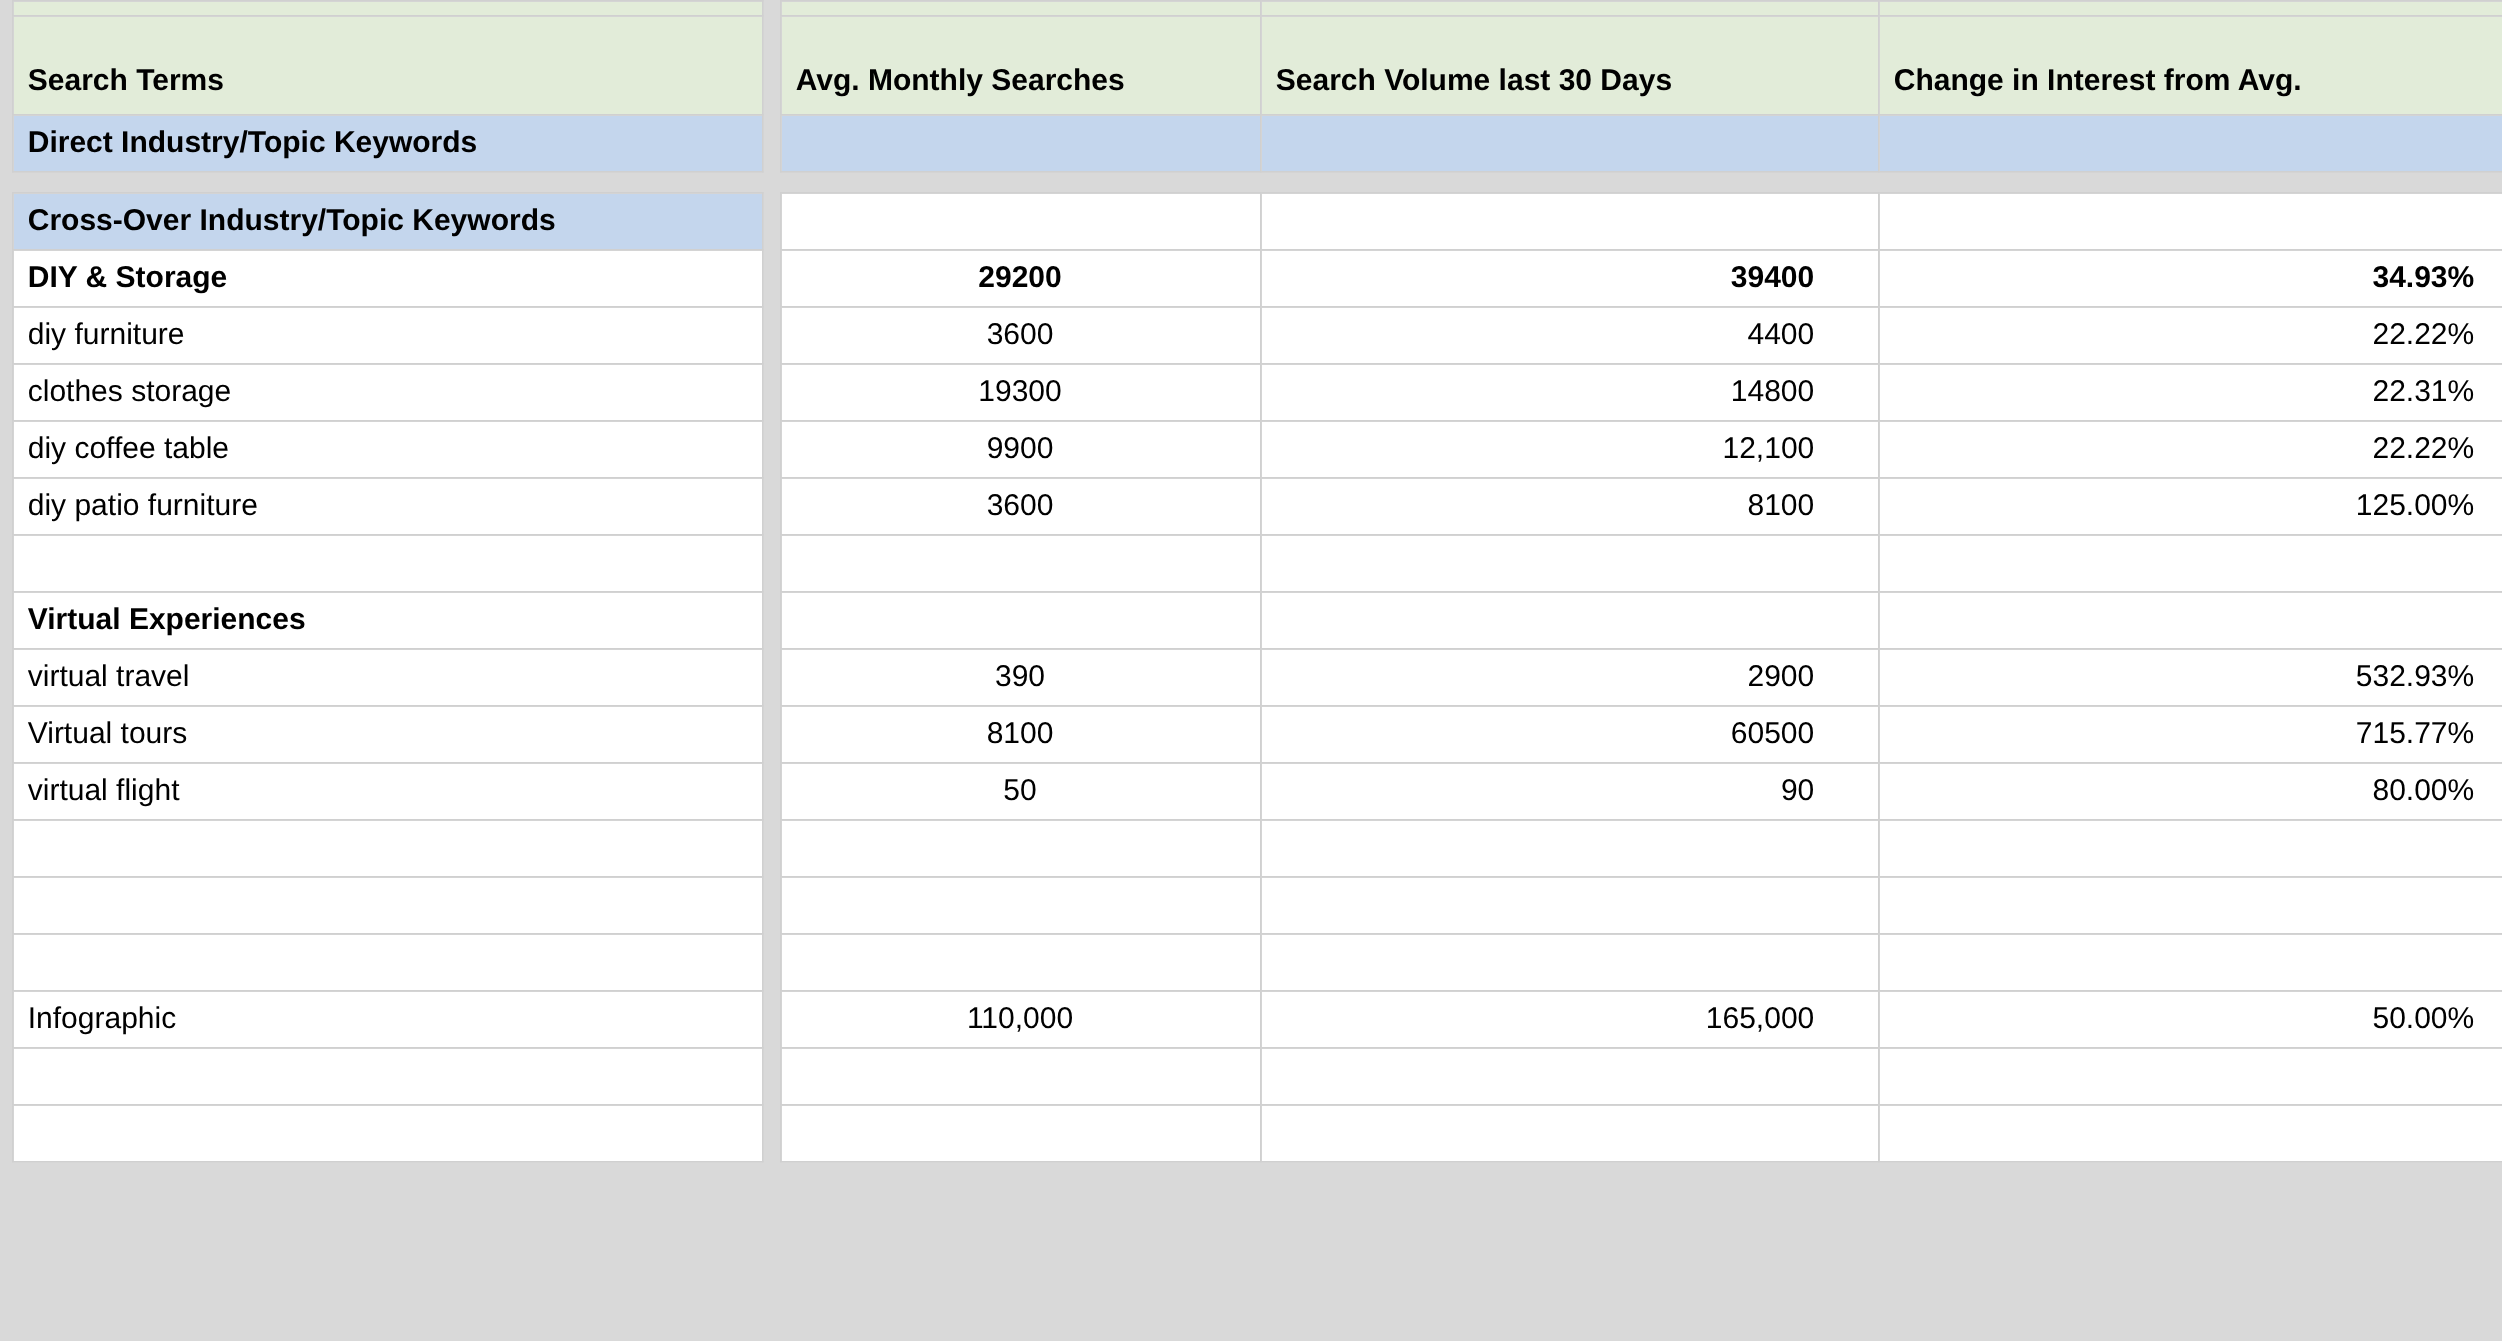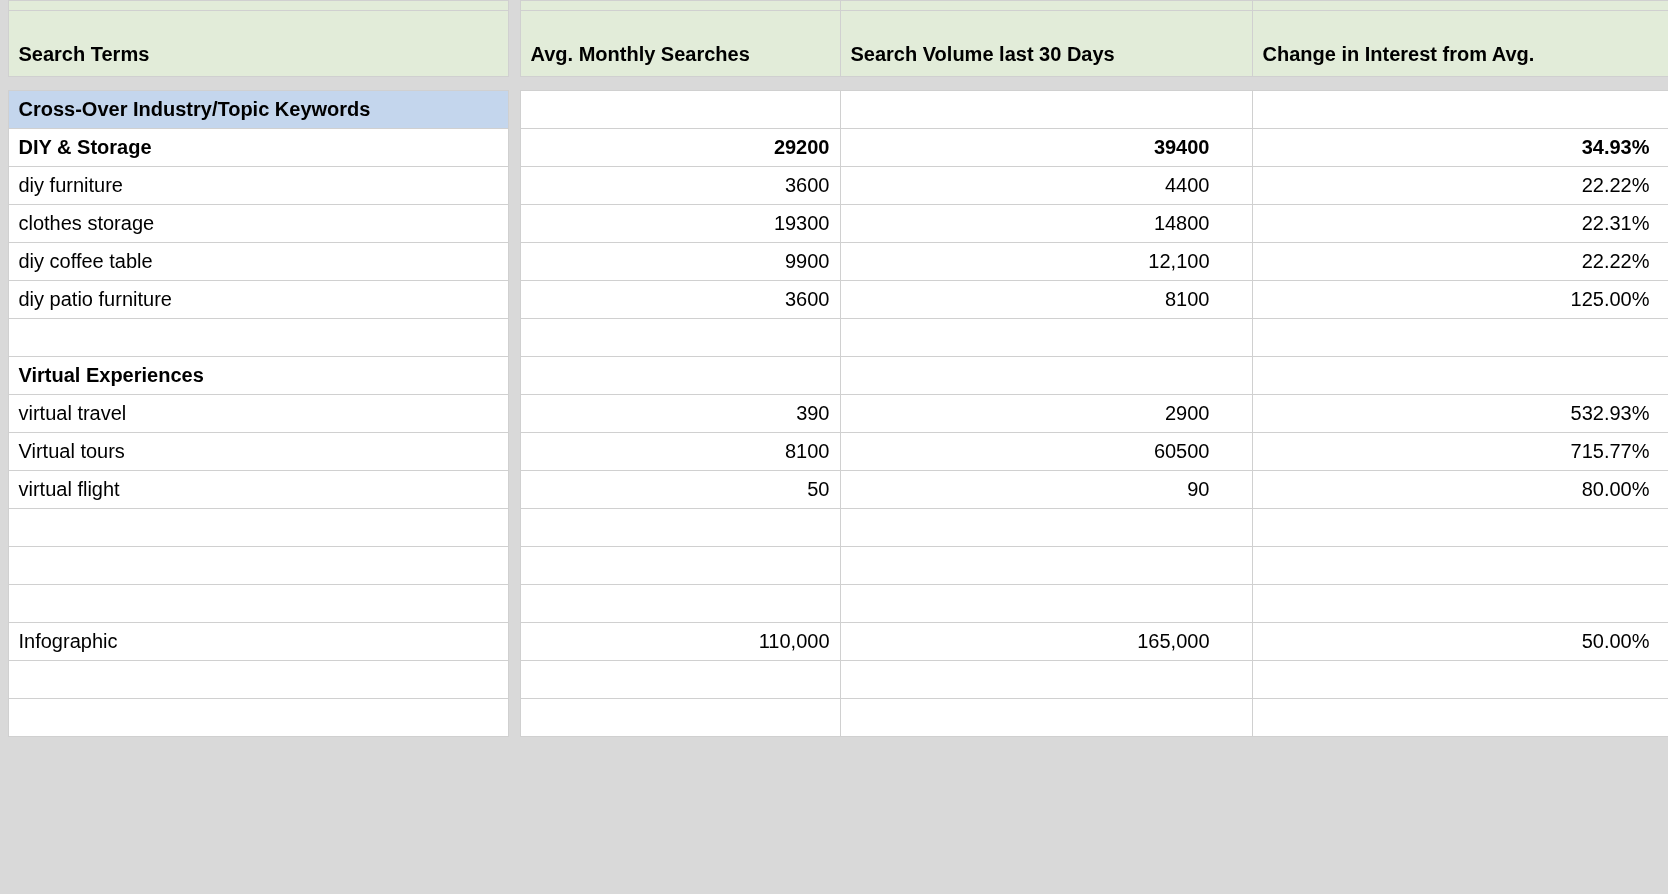--- a/index.html
+++ b/index.html
@@ -44,21 +44,21 @@
   tr.toprow td.cell { background: #e2ecd9; }
   tr.header td { height: 66px; vertical-align: bottom; padding-bottom: 10px; }
   tr.header td.cell { background: #e2ecd9; font-weight: bold; }
   tr.section td.cell { background: #c4d6ed; font-weight: bold; }
   tr.section td.firstcol { background: #c4d6ed; }
   tr.blanksep td { background: #d9d9d9; border:none; height:14px; padding:0; }
 
   td.num { text-align: right; }
   td.bold { font-weight: bold; }
   td.firstcol { padding-left: 10px; }
-  td.c3 { padding-right: 10px; }
+  td.c3 { padding-right: 10px; text-align: center; }
   td.c4 { padding-right: 42px; }
   td.c5 { padding-right: 18px; }
 </style>
 </head>
 <body>
 
 <div class="sheet">
 <table>
   <colgroup>
     <col class="c0">
@@ -78,20 +78,28 @@
           <td class="cell"></td>
     </tr>
     <tr class="header">
       <td class="gutter"></td>
       <td class="cell firstcol">Search Terms</td>
       <td class="gap"></td>
       <td class="cell">Avg. Monthly Searches</td>
       <td class="cell">Search Volume last 30 Days</td>
       <td class="cell">Change in Interest from Avg.</td>
     </tr>
+    <tr class="section">
+      <td class="gutter"></td>
+      <td class="cell firstcol">Direct Industry/Topic Keywords</td>
+      <td class="gap"></td>
+      <td class="cell"></td>
+      <td class="cell"></td>
+      <td class="cell"></td>
+    </tr>
     <tr class="blanksep">
           <td></td>
           <td></td>
           <td></td>
           <td></td>
           <td></td>
           <td></td>
         </tr>
     <tr class="section">
       <td class="gutter"></td>

